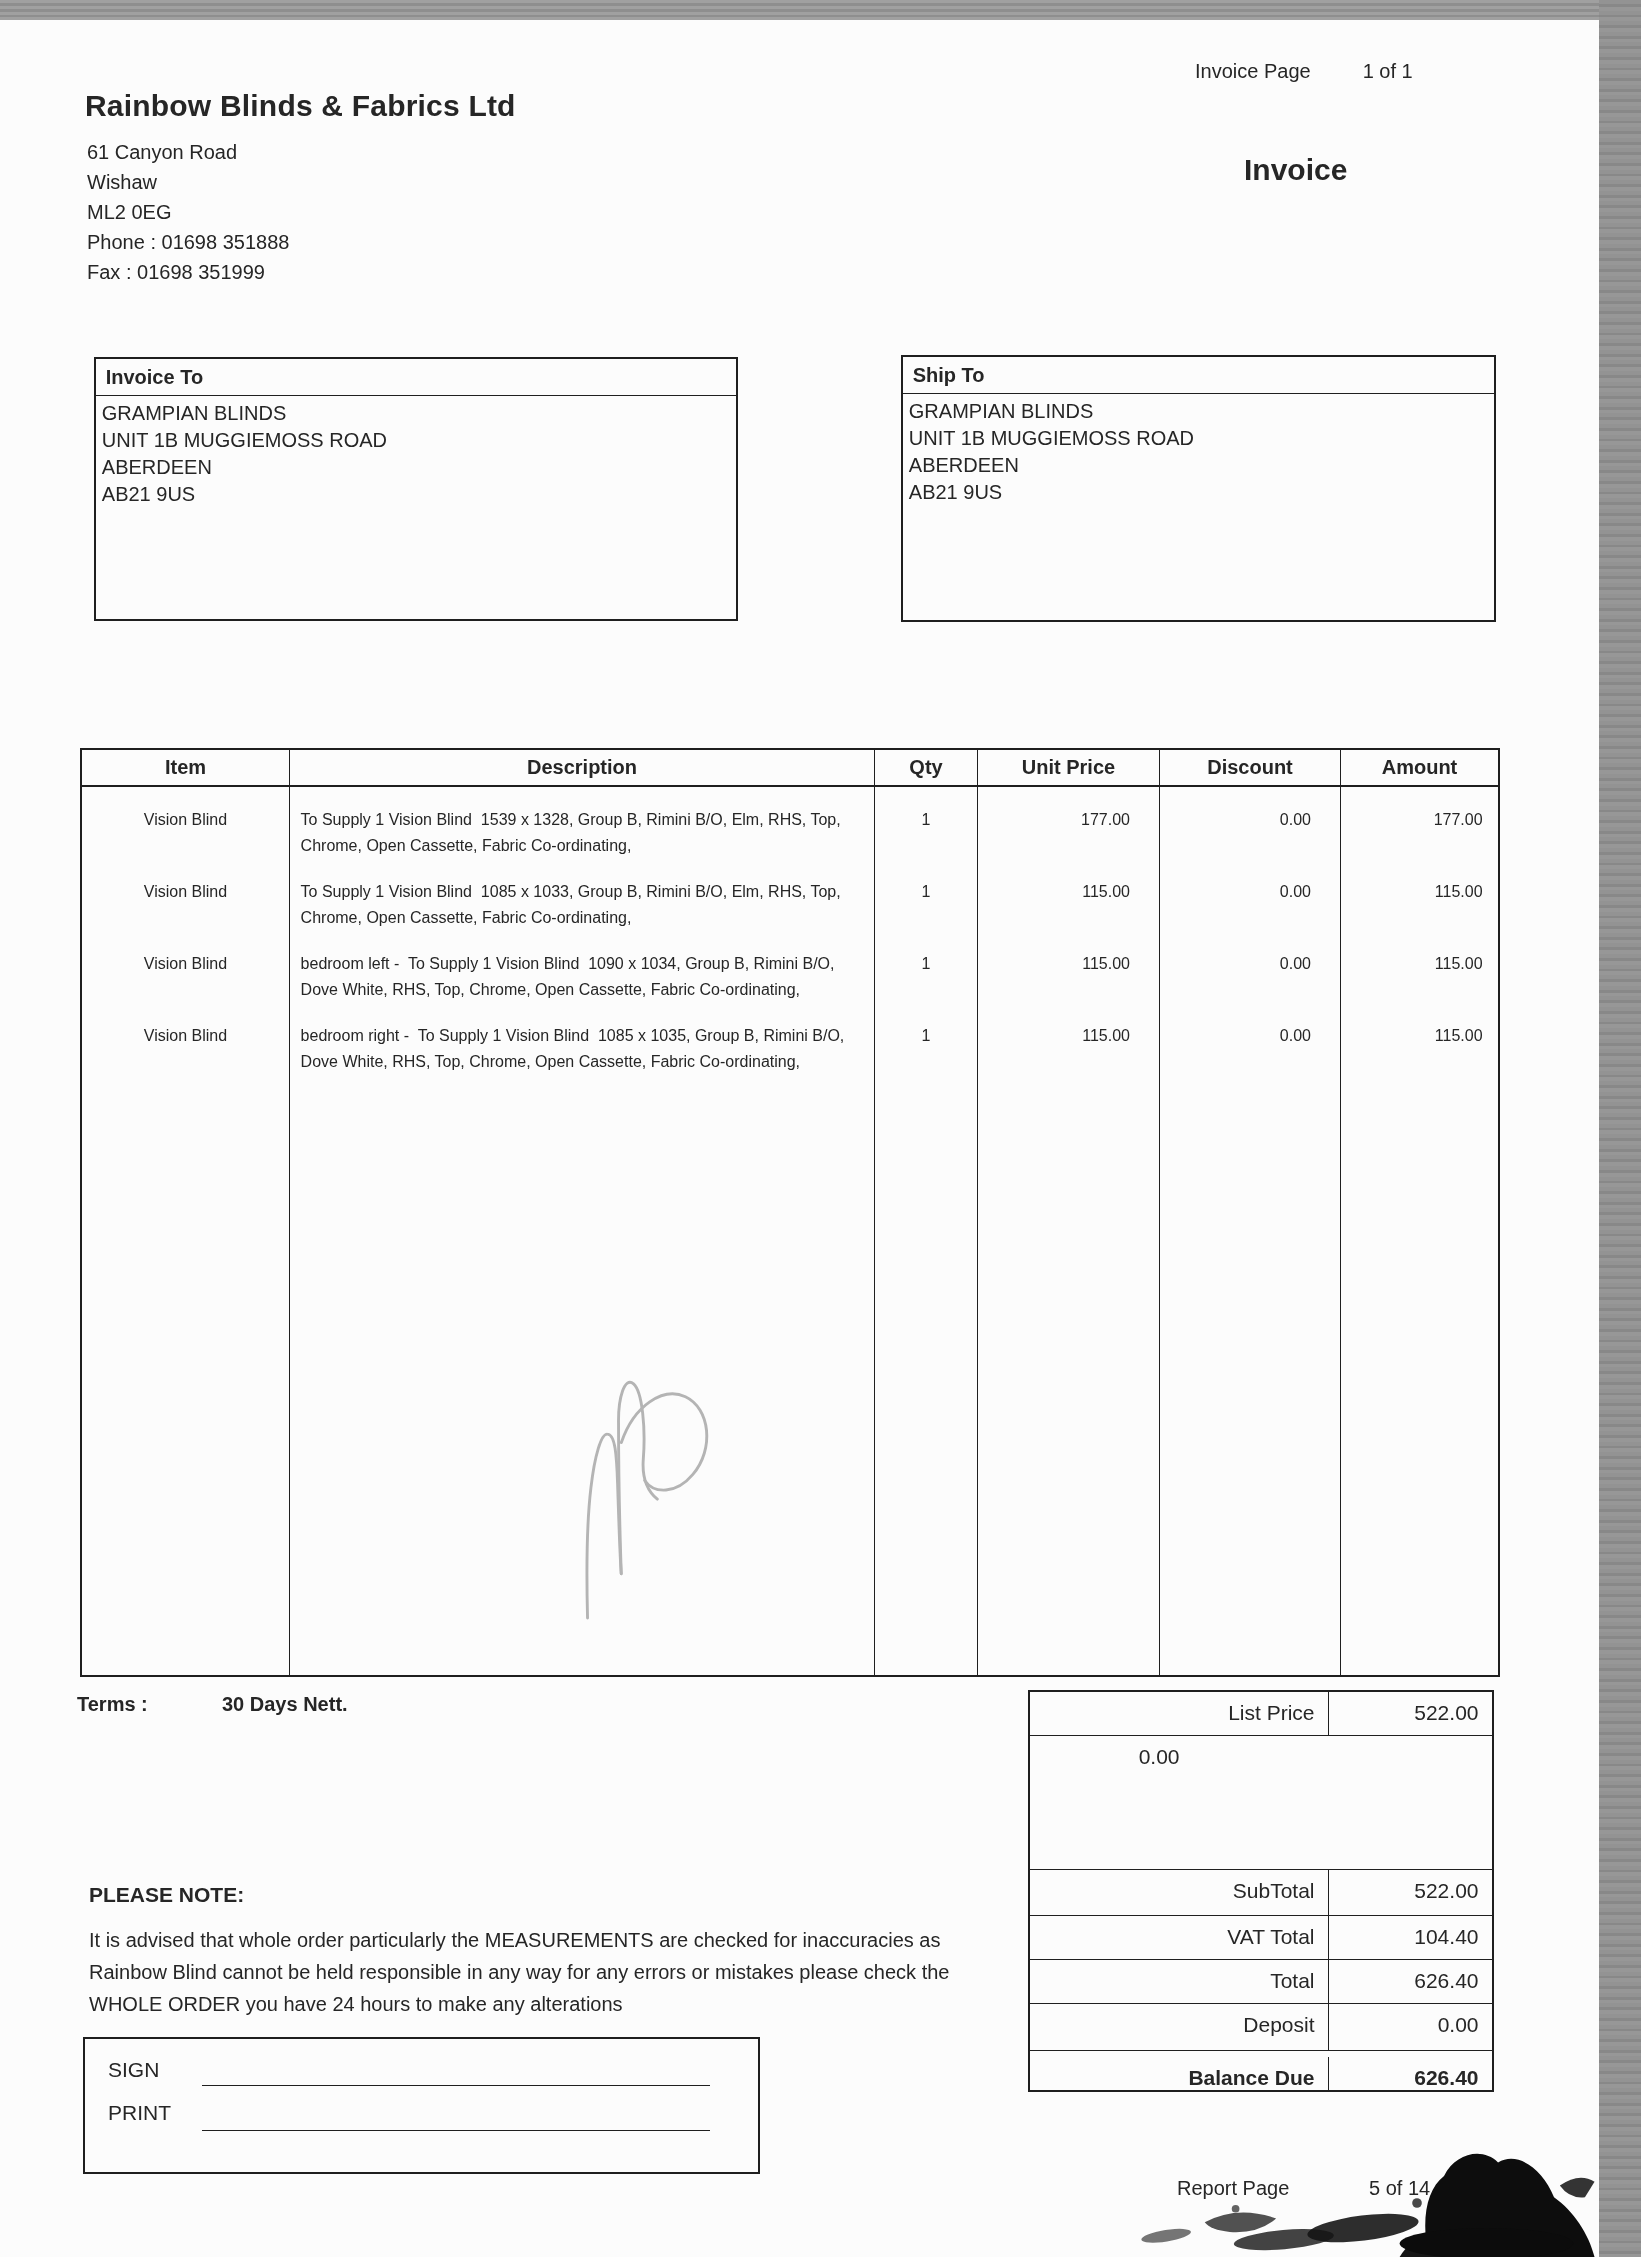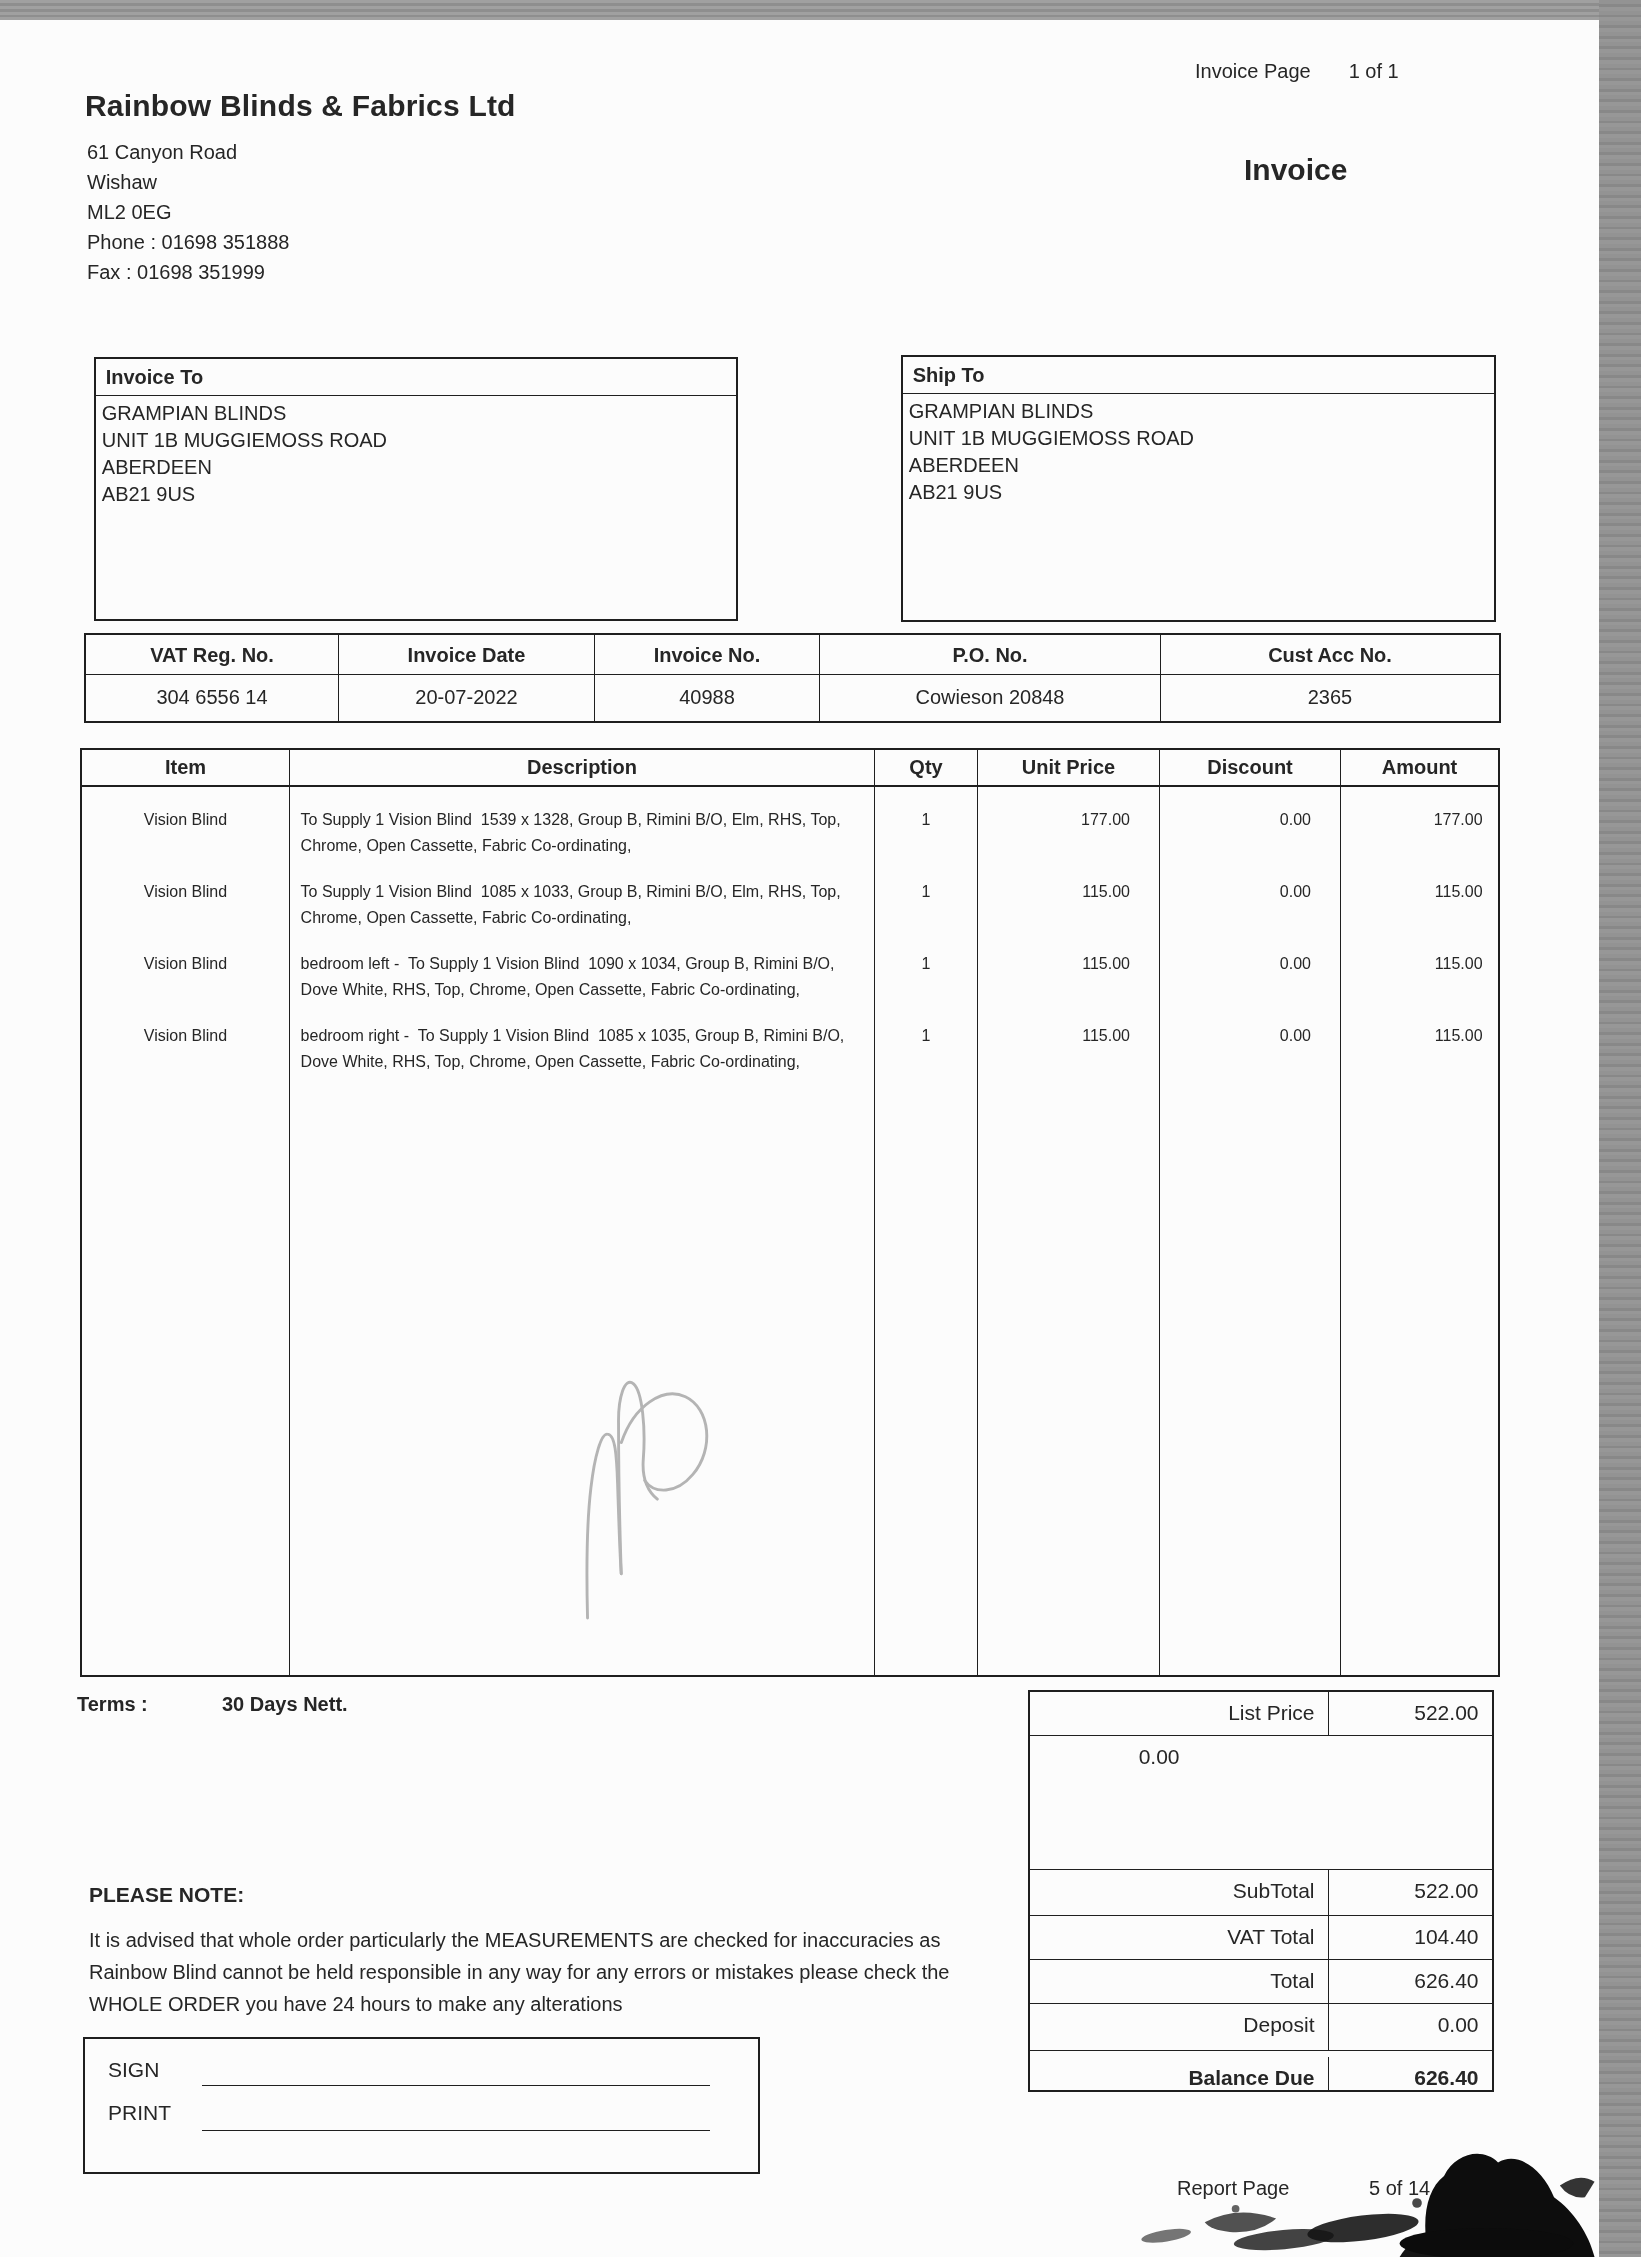--- a/index.html
+++ b/index.html
@@ -10,21 +10,21 @@
   .scan-top-band{position:absolute;left:0;top:0;width:1641px;height:20px;
     background:repeating-linear-gradient(180deg,#a0a0a0 0 2.9px,#8e8e8e 2.9px 5.8px);}
   .scan-right-band{position:absolute;left:1599px;top:0;width:42px;height:2257px;
     background:repeating-linear-gradient(180deg,#939393 0 3.9px,#888 3.9px 6.8px,#979797 6.8px 10.6px);}
   .abs{position:absolute;}
 
   
   .company-name{left:85px;top:89px;font-size:30px;font-weight:bold;letter-spacing:0.2px;}
   .company-addr{left:87px;top:137px;font-size:20px;line-height:30px;}
   .page-ref{left:1195px;top:60px;font-size:20px;}
-  .page-ref .val{margin-left:38px;}
+  .page-ref .val{margin-left:52px;}
   .doc-title{left:1244px;top:153px;font-size:30px;font-weight:bold;}
 
   
   .addr-box{border:2.9px solid #1f1f1f;}
   .addr-box .hdr{font-size:20px;font-weight:bold;padding:6.8px 0 5.8px 9.7px;border-bottom:1.9px solid #1f1f1f;}
   .addr-box .body{padding:4.8px 0 0 5.8px;font-size:20px;line-height:27px;}
   .invoice-to{left:94px;top:357px;width:640px;height:260px;}
   .ship-to{left:901px;top:355px;width:591px;height:263px;}
 
   
@@ -114,32 +114,20 @@
   <div class="abs addr-box ship-to">
     <div class="hdr">Ship To</div>
     <div class="body">
       <div>GRAMPIAN BLINDS</div>
       <div>UNIT 1B MUGGIEMOSS ROAD</div>
       <div>ABERDEEN</div>
       <div>AB21 9US</div>
     </div>
   </div>
 
-  <div class="abs meta-table">
-    <div class="h">VAT Reg. No.</div>
-    <div class="h">Invoice Date</div>
-    <div class="h">Invoice No.</div>
-    <div class="h">P.O. No.</div>
-    <div class="h">Cust Acc No.</div>
-    <div class="v">304 6556 14</div>
-    <div class="v">20-07-2022</div>
-    <div class="v">40988</div>
-    <div class="v">Cowieson 20848</div>
-    <div class="v">2365</div>
-  </div>
 
   <div class="abs items-table">
     <div class="th">Item</div>
     <div class="th">Description</div>
     <div class="th">Qty</div>
     <div class="th">Unit Price</div>
     <div class="th">Discount</div>
     <div class="th">Amount</div>
 
     <div class="cell c-item">Vision Blind</div>

